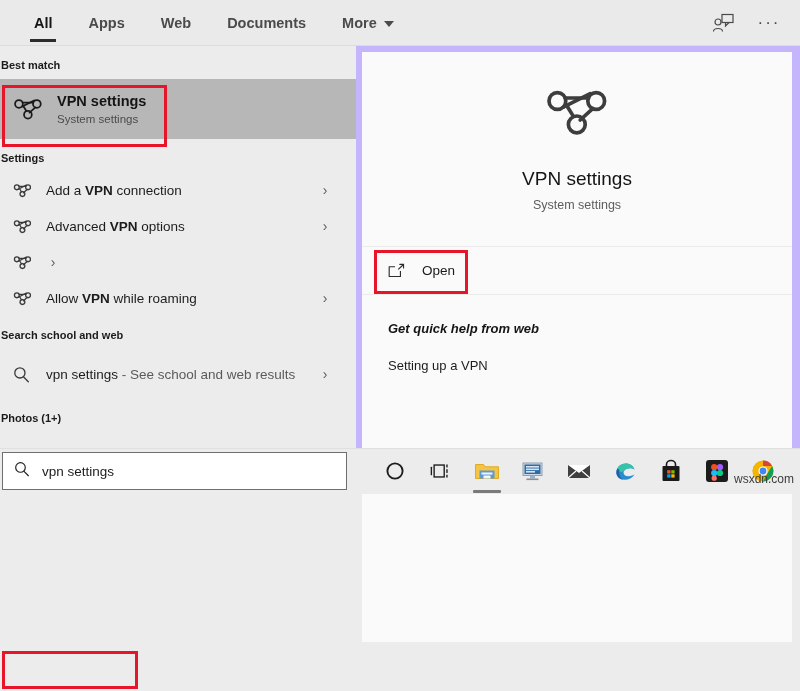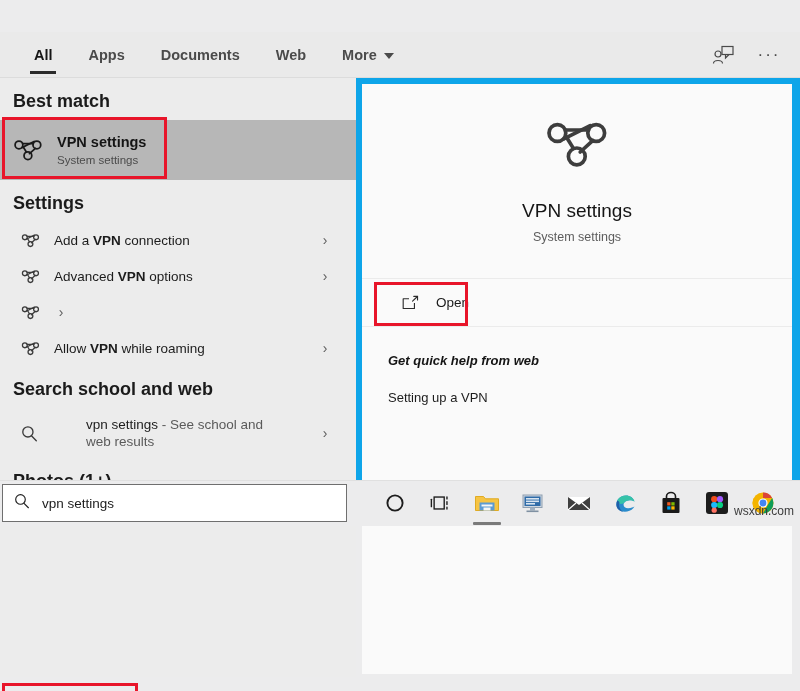--- a/index.html
+++ b/index.html
@@ -5,22 +5,21 @@
   * { box-sizing: border-box; margin: 0; padding: 0; }
   html, body {
     width: 800px; height: 691px;
     font-family: "Liberation Sans", sans-serif;
     background: #ececed;
     overflow: hidden;
   }
   #app {
     position: relative;
     width: 800px; height: 494px;
-    background: #0ea5e9;
-    margin-top: 32px;
+    background: #c4b5fd;
   }
 
   
   .tabbar {
     position: absolute; left: 0; top: 0;
     width: 800px; height: 46px;
     background: #eaeaea;
     border-bottom: 1px solid #dcdcdc;
     display: flex; align-items: center;
   }
@@ -56,48 +55,48 @@
   .icon-btn { width: 26px; height: 26px; display: flex; align-items: center; justify-content: center; cursor: default; }
   .dots { letter-spacing: 2px; font-size: 17px; color: #4a4a4a; line-height: 10px; }
 
   
   .leftpane {
     position: absolute; left: 0; top: 46px;
     width: 356px; height: 599px;
     background: #ececec;
   }
   .section-head {
-    font-size: 18px; font-weight: bold; color: #1b1b1b;
-    padding: 13px 0 8px 13px;
+    font-size: 11px; font-weight: bold; color: #1b1b1b;
+    padding: 13px 0 8px 1px;
   }
   .best-row {
     position: relative;
     height: 60px; margin: 0;
     background: #b7b7b7;
     display: flex; align-items: center;
     padding-left: 13px;
     cursor: default;
   }
   .best-icon { width: 40px; display: flex; align-items: center; justify-content: flex-start; }
   .best-texts { display: flex; flex-direction: column; justify-content: center; margin-left: 4px; }
   .best-title { font-size: 14.5px; font-weight: bold; color: #141414; line-height: 17px; }
   .best-sub { font-size: 11.5px; color: #4b4b4b; margin-top: 3px; }
 
   .list-row {
     height: 36px; display: flex; align-items: center;
-    padding-left: 21px; padding-right: 24px; cursor: default;
+    padding-left: 13px; padding-right: 24px; cursor: default;
   }
   .list-row .ico { width: 33px; display: flex; align-items: center; }
   .list-row .label { font-size: 13.5px; color: #1c1c1c; flex: 1; }
   .list-row .label b { font-weight: bold; }
   .chev {
     color: #5d5d5d; font-size: 14px; line-height: 1;
     width: 14px; text-align: center;
   }
-  .web-row { height: 50px; align-items: center; gap: 32px; }
+  .web-row { height: 50px; align-items: center; }
   .web-row .label { font-size: 13.5px; color: #1c1c1c; line-height: 17px; }
   .web-row .label .muted { color: #5a5a5a; }
   .web-row .label .q { color: #1c1c1c; }
 
   
   .rightpane {
     position: absolute; left: 362px; top: 52px;
     width: 430px; height: 590px;
     background: #fafafa;
   }
@@ -106,21 +105,21 @@
     display: flex; flex-direction: column;
     align-items: center; justify-content: center;
     border-bottom: 1px solid #ebebeb;
   }
   .hero-icon { margin-bottom: 26px; }
   .hero-title { font-size: 19px; color: #141414; }
   .hero-sub { font-size: 12.5px; color: #5d5d5d; margin-top: 8px; }
   .open-row {
     position: relative;
     height: 48px; display: flex; align-items: center;
-    padding-left: 40px;
+    padding-left: 26px;
     border-bottom: 1px solid #ebebeb;
     cursor: default;
   }
   .open-row .oi { width: 34px; display: flex; align-items: center; }
   .open-row .olabel { font-size: 13.5px; color: #1a1a1a; }
   .help-block { padding: 26px 0 0 26px; }
   .help-title { font-size: 13px; font-weight: bold; color: #151515; font-style: italic; }
   .help-link { font-size: 13px; color: #1d1d1d; margin-top: 22px; cursor: default; }
 
   
@@ -177,24 +176,24 @@
 
   <div class="tabbar">
     <div class="tabs">
       <div class="tab active">
         <span>All</span>
       </div>
       <div class="tab">
         <span>Apps</span>
       </div>
       <div class="tab">
+        <span>Web</span>
+      </div>
+      <div class="tab">
         <span>Documents</span>
-      </div>
-      <div class="tab">
-        <span>Web</span>
       </div>
       <div class="tab">
         <span>More</span>
         <span class="caret"></span>
       </div>
     </div>
     <div class="tabbar-right">
       <div class="icon-btn">
         <svg width="22" height="20" viewBox="0 0 22 20">
           <rect x="10" y="1.5" width="11" height="8" fill="none" stroke="#4a4a4a" stroke-width="1.2"></rect>

